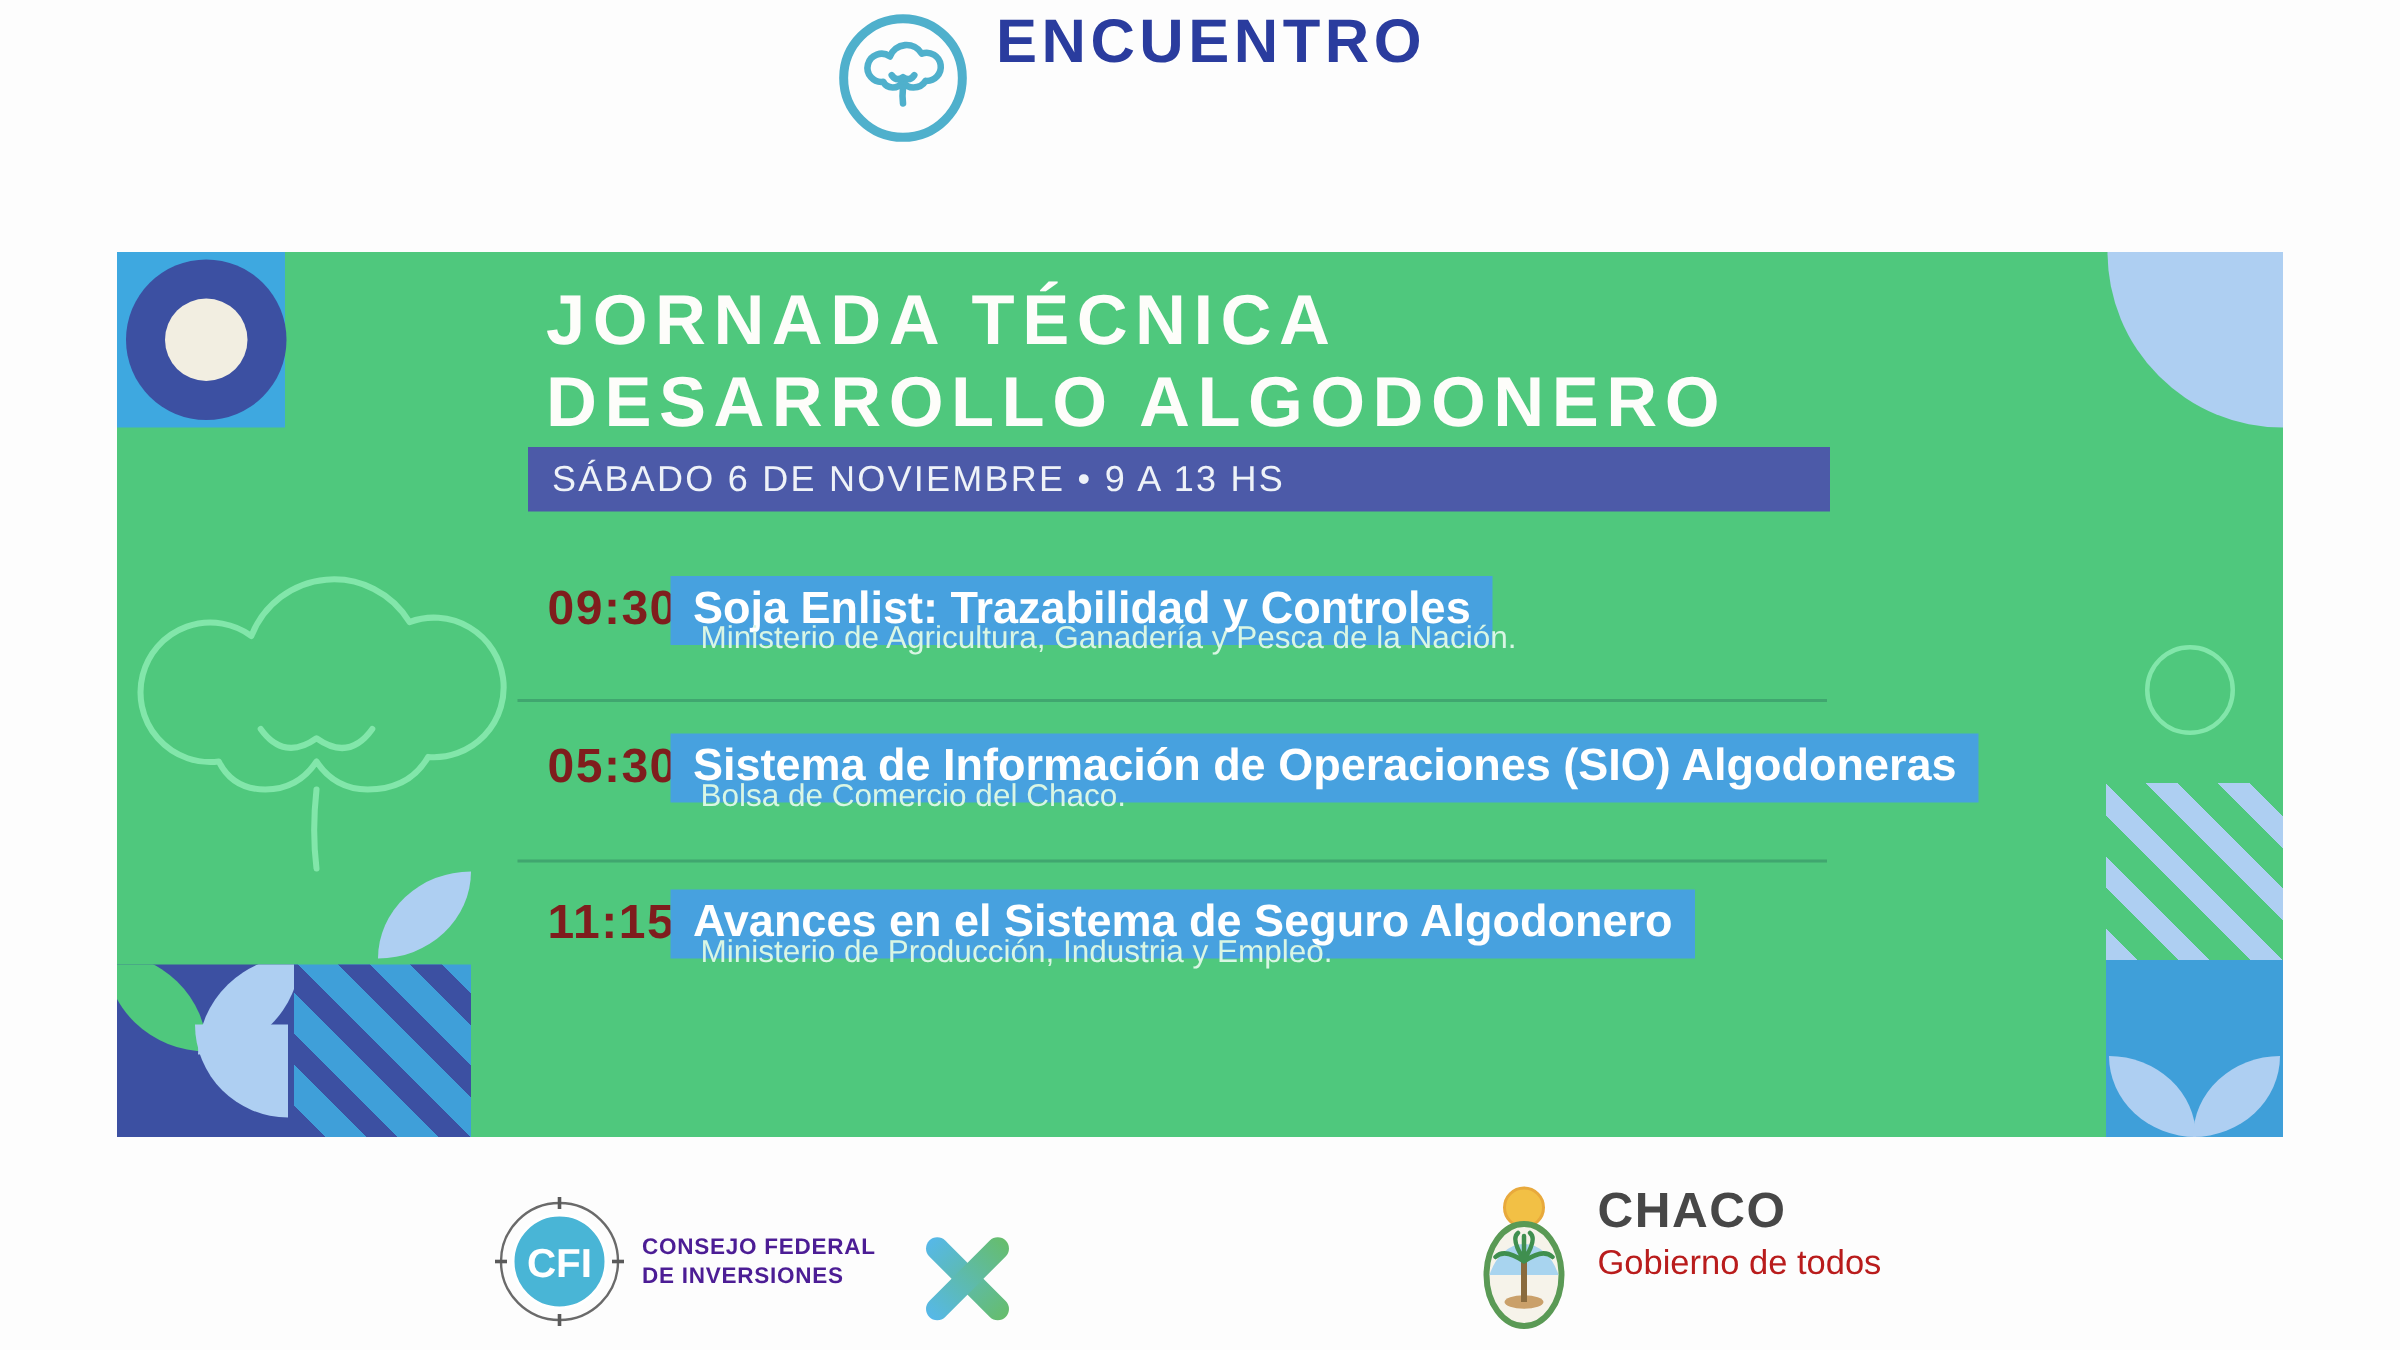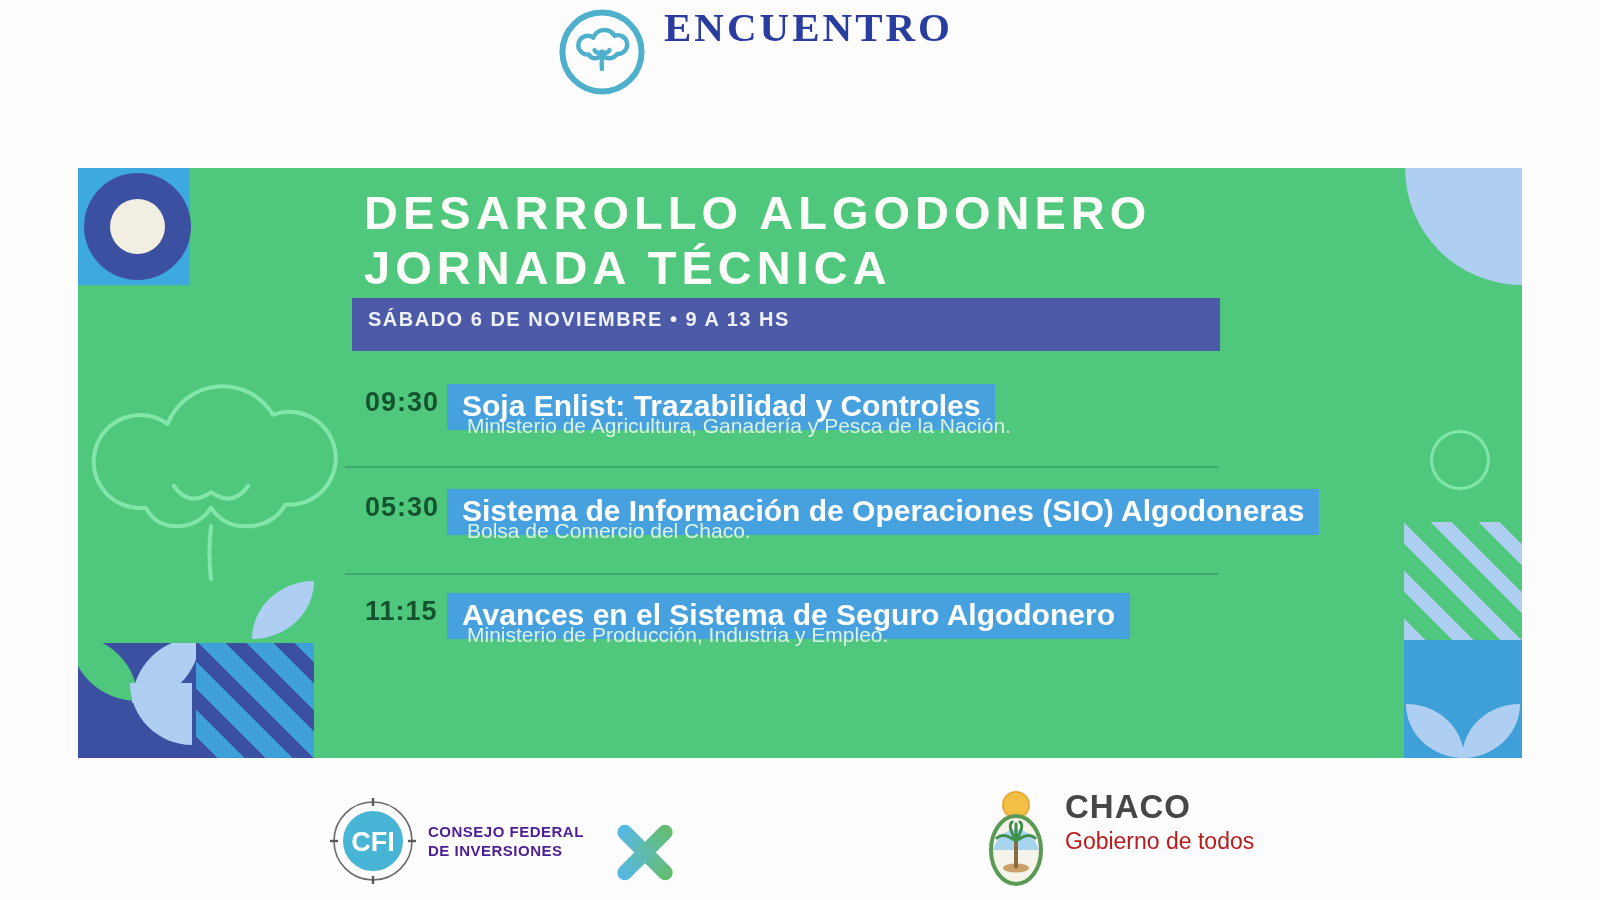--- a/index.html
+++ b/index.html
@@ -10,21 +10,21 @@
   }
   *{margin:0;padding:0;box-sizing:border-box;}
   body{
     width:1600px;height:900px;position:relative;background:#fdfdfd;
     font-family:"Liberation Sans","DejaVu Sans",sans-serif;overflow:hidden;
   }
   
   .brand{position:absolute;left:556px;top:6px;display:flex;align-items:flex-start;}
   .brand-icon{width:92px;height:92px;color:#4fb0cc;}
   .wordmark{margin-left:16px;color:var(--navy);}
-  .wm-line1{font-size:41px;font-weight:800;letter-spacing:3px;line-height:1.05;font-family:Liberation Serif, serif;}
+  .wm-line1{font-size:41px;font-weight:800;letter-spacing:3px;line-height:1.05;}
   .wm-line2{display:flex;align-items:flex-end;margin-top:2px;}
   .wm-porel{display:flex;flex-direction:column;align-items:flex-end;font-size:16px;
     font-weight:800;line-height:0.95;letter-spacing:1px;margin-bottom:4px;}
   .wm-algodon{font-size:41px;font-weight:800;letter-spacing:3px;line-height:1;margin-left:5px;}
   
   .card{position:absolute;left:78px;top:168px;width:1444px;height:590px;
     background:var(--green);overflow:hidden;}
   
   .sq-topleft{position:absolute;left:0;top:0;width:112px;height:117px;background:var(--sqblue);}
   .circle-indigo{position:absolute;left:6px;top:5px;width:107px;height:107px;border-radius:50%;
@@ -49,24 +49,24 @@
   .circle-outlined{position:absolute;left:1352px;top:262px;width:60px;height:60px;border-radius:50%;
     border:3px solid var(--outline);}
   .sq-br-striped{position:absolute;left:1326px;top:354px;width:118px;height:118px;
     background-image:repeating-linear-gradient(45deg,var(--pale) 0 15px,transparent 15px 34px);}
   .sq-br-blue{position:absolute;left:1326px;top:472px;width:118px;height:118px;background:var(--midblue);overflow:hidden;}
   .sq-br-blue .leaf-l{position:absolute;left:2px;top:64px;width:58px;height:54px;}
   .sq-br-blue .leaf-r{position:absolute;left:58px;top:64px;width:58px;height:54px;}
   
   .title{position:absolute;left:286px;top:18px;color:#fdfdfa;font-weight:800;
     font-size:47px;letter-spacing:5px;line-height:1.17;}
-  .date-banner{position:absolute;left:274px;top:130px;width:868px;height:53px;background:var(--banner);
-    color:#eef2f8;font-size:20px;font-weight:700;letter-spacing:1.5px;line-height:43px;padding-left:16px;}
+  .date-banner{position:absolute;left:274px;top:130px;width:868px;height:43px;background:var(--banner);
+    color:#eef2f8;font-size:24px;font-weight:400;letter-spacing:1.5px;line-height:43px;padding-left:16px;}
   .row{position:absolute;left:0;top:0;width:100%;}
-  .row .time{position:absolute;left:287px;color:#14532d;font-size:27px;font-weight:700;letter-spacing:1px;}
+  .row .time{position:absolute;left:287px;color:#7f1d1d;font-size:32px;font-weight:700;letter-spacing:1px;}
   .row .session{position:absolute;left:369px;top:-3px;background:var(--highlight);color:#fff;
     font-size:30px;font-weight:700;padding:5px 15px 7px 15px;white-space:nowrap;}
   .row .speaker{position:absolute;left:389px;top:27px;color:var(--subtitle);font-size:21px;
     font-weight:500;white-space:nowrap;}
   .divider{position:absolute;left:267px;width:873px;height:2px;background:var(--divider);opacity:.85;}
   
   .footer-cfi{position:absolute;left:330px;top:798px;display:flex;align-items:center;}
   .cfi-text{margin-left:12px;color:#4c1d95;font-size:15px;font-weight:700;letter-spacing:.5px;line-height:1.3;}
   .footer-min{position:absolute;left:612px;top:795px;display:flex;}
   .x-icon{position:relative;width:66px;height:66px;margin-top:24px;}
@@ -123,22 +123,22 @@
   <div class="sq-bl-striped"></div>
   <div class="blob-topright"></div>
   <div class="circle-outlined"></div>
   <div class="sq-br-striped"></div>
   <div class="sq-br-blue">
     <div class="leaf leaf-nwse leaf-l"></div>
     <div class="leaf leaf-nesw leaf-r"></div>
   </div>
 
   <div class="title">
+    <div>JORNADA TÉCNICA</div>
     <div>DESARROLLO ALGODONERO</div>
-    <div>JORNADA TÉCNICA</div>
   </div>
   <div class="date-banner">SÁBADO 6 DE NOVIEMBRE • 9 A 13 HS</div>
 
   <div class="row" style="top:219px">
     <span class="time">09:30</span>
     <span class="session">Soja Enlist: Trazabilidad y Controles</span>
     <span class="speaker">Ministerio de Agricultura, Ganadería y Pesca de la Nación.</span>
   </div>
   <div class="divider" style="top:298px"></div>
 

